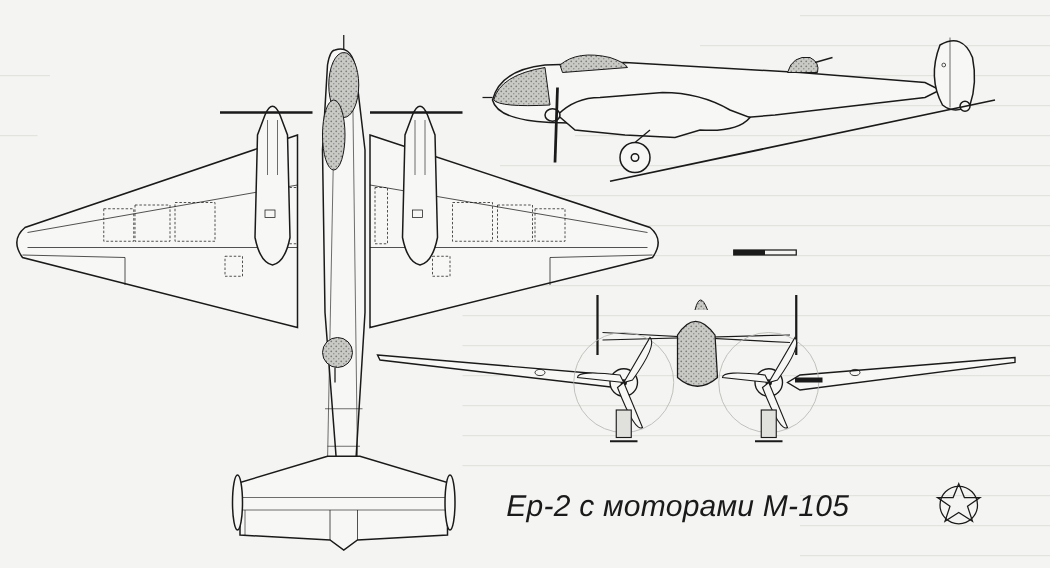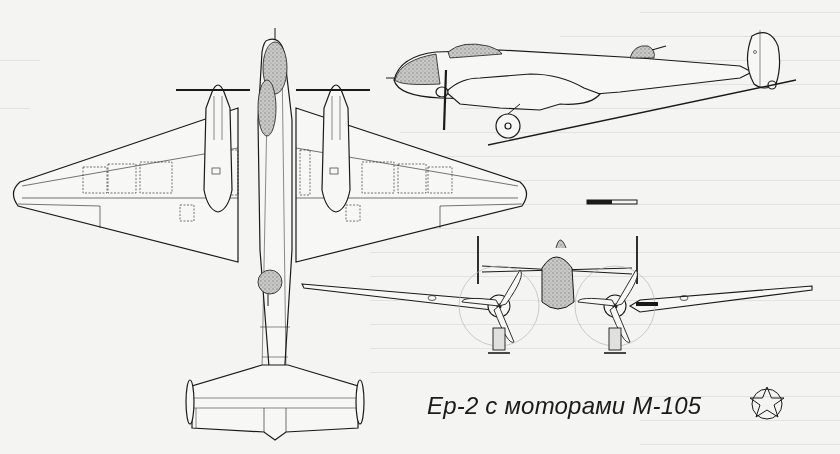--- a/index.html
+++ b/index.html
@@ -11,21 +11,21 @@
     }
     .page { position: absolute; left: 0; top: 0; width: 840px; height: 454px; }
     .bgtext {
       position: absolute; left: 0; top: 0; width: 840px; height: 454px;
       overflow: hidden; color: #d9d9d6; font-family: "Liberation Serif", serif;
       font-size: 15px; line-height: 21px;
     }
     .bgtext .line { position: absolute; white-space: nowrap; }
     svg.drawing { position: absolute; left: 0; top: 0; }
     .caption {
-      position: absolute; left: 427px; top: 392px;
+      position: absolute; left: 405px; top: 392px;
       font-family: "Liberation Sans", sans-serif;
       font-style: italic; font-size: 24px; color: #1a1a1a;
       letter-spacing: 0.2px;
     }
   </style>
 </head>
 <body>
 
 <div class="page">
 

